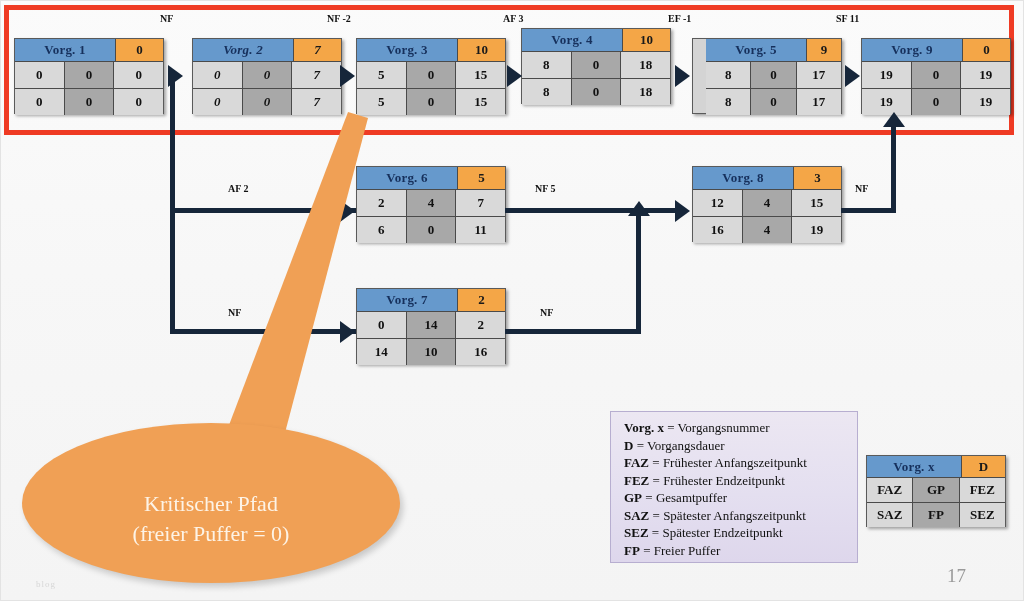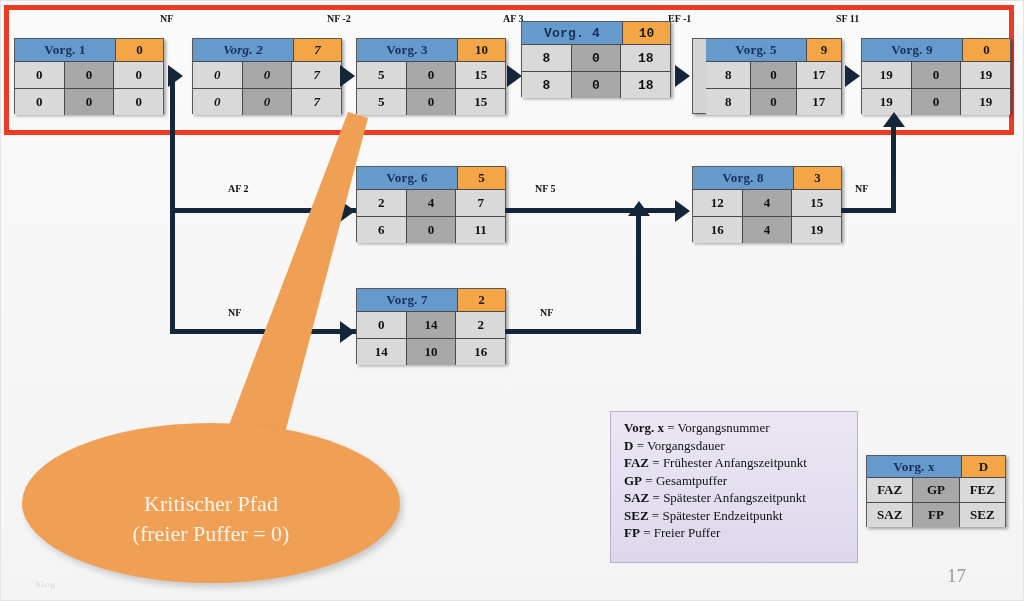--- a/index.html
+++ b/index.html
@@ -210,21 +210,21 @@
       <div class="cell mid">0</div>
       <div class="cell">15</div>
     </div>
     <div class="rowbot">
       <div class="cell">5</div>
       <div class="cell mid">0</div>
       <div class="cell">15</div>
     </div>
   </div>
 
-  <div class="node" style="left:521px;top:21px;font-family:Liberation Mono, monospace;">
+  <div class="node" style="left:521px;top:28px;">
     <div class="rowtop">
       <div class="name">Vorg. 4</div>
       <div class="dur">10</div>
     </div>
     <div class="rowmid">
       <div class="cell">8</div>
       <div class="cell mid">0</div>
       <div class="cell">18</div>
     </div>
     <div class="rowbot">
@@ -354,20 +354,21 @@
 
   <div class="ellipse">
     <div class="l1">Kritischer Pfad</div>
     <div class="l2">(freier Puffer = 0)</div>
   </div>
 
   <div class="legend">
     <div class="row"><b>Vorg. x</b><span> = </span><span>Vorgangsnummer</span></div>
     <div class="row"><b>D</b><span> = </span><span>Vorgangsdauer</span></div>
     <div class="row"><b>FAZ</b><span> = </span><span>Frühester Anfangszeitpunkt</span></div>
+    <div class="row"><b>FEZ</b><span> = </span><span>Frühester Endzeitpunkt</span></div>
     <div class="row"><b>GP</b><span> = </span><span>Gesamtpuffer</span></div>
     <div class="row"><b>SAZ</b><span> = </span><span>Spätester Anfangszeitpunkt</span></div>
     <div class="row"><b>SEZ</b><span> = </span><span>Spätester Endzeitpunkt</span></div>
     <div class="row"><b>FP</b><span> = </span><span>Freier Puffer</span></div>
   </div>
 
   <div class="keynode">
     <div class="node" style="position:relative;left:0;top:0;width:140px;height:72px;">
       <div class="rowtop" style="height:22px;">
         <div class="name" style="flex:0 0 94px;">Vorg. x</div>

